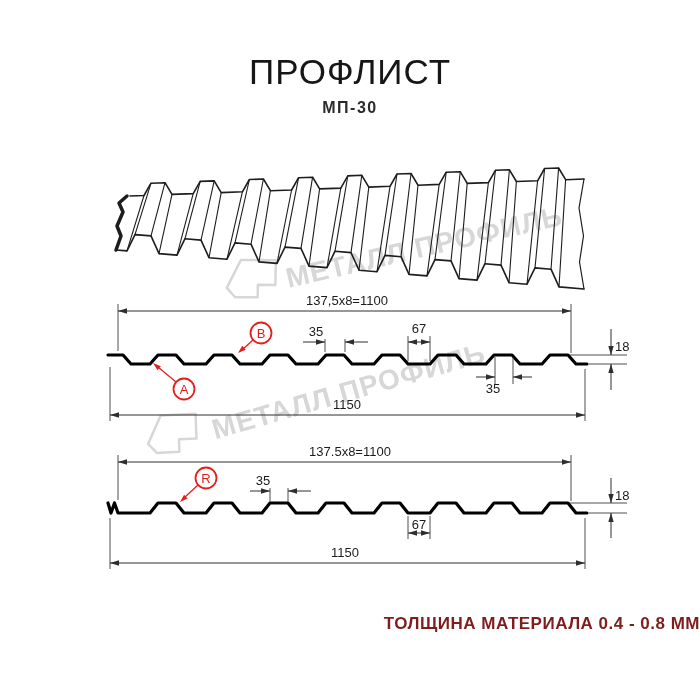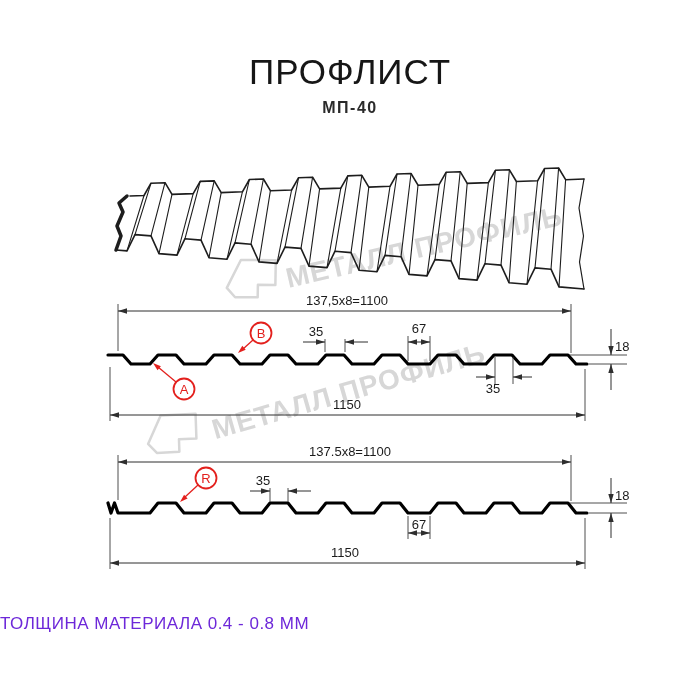--- a/index.html
+++ b/index.html
@@ -2,42 +2,42 @@
 <html><head>
 <meta charset="utf-8">
 <style>
   html,body{margin:0;padding:0;background:#fff;}
   .page{position:relative;width:700px;height:700px;background:#ffffff;overflow:hidden;
         font-family:"Liberation Sans","DejaVu Sans",sans-serif;}
   .title{position:absolute;top:52px;left:0;width:700px;text-align:center;
          font-size:35px;font-weight:normal;letter-spacing:1px;color:#161616;}
   .subtitle{position:absolute;top:99px;left:0;width:700px;text-align:center;
          font-size:16px;font-weight:bold;letter-spacing:1.5px;color:#2a2a2a;}
-  .footer{position:absolute;top:614px;left:0;width:700px;text-align:left;
-         font-size:17px;font-weight:normal;letter-spacing:0.5px;color:#6d28d9;}
+  .footer{position:absolute;top:614px;left:0;width:700px;text-align:right;
+         font-size:17px;font-weight:bold;letter-spacing:0.5px;color:#7f1d1d;}
   svg{position:absolute;top:0;left:0;}
   .dim-line{stroke:#2e2e2e;stroke-width:1;fill:none;}
   .ext-line{stroke:#3a3a3a;stroke-width:0.9;fill:none;}
   .arrow{fill:#2e2e2e;stroke:none;}
   .dim-text{font-family:"Liberation Sans","DejaVu Sans",sans-serif;font-size:13px;fill:#1c1c1c;}
   .profile{stroke:#000;stroke-width:3.2;fill:none;stroke-linejoin:round;stroke-linecap:round;}
   .red-circle{stroke:#e3201d;stroke-width:1.8;fill:none;}
   .red-text{font-family:"Liberation Sans","DejaVu Sans",sans-serif;font-size:13px;fill:#e3201d;}
   .red-line{stroke:#e3201d;stroke-width:1.3;fill:none;}
   .red-arrow{fill:#e3201d;stroke:none;}
   .wm-text{font-family:"Liberation Sans","DejaVu Sans",sans-serif;font-size:28px;font-weight:bold;
            letter-spacing:1px;fill:#d7d7d7;}
   .wm-logo{stroke:#d7d7d7;stroke-width:2.5;fill:none;stroke-linejoin:round;}
 </style>
 </head>
 <body>
 
 <div class="page">
   <div class="title">ПРОФЛИСТ</div>
-  <div class="subtitle">МП-40</div>
+  <div class="subtitle">МП-30</div>
 
   <svg width="700" height="700" viewBox="0 0 700 700">
 
     <g transform="translate(228,302) rotate(-13)">
       <path class="wm-logo" d="M2,-14 L22,-38 L56,-30 L50,-6 L33,-10 L30,2 L8,-3 Z"></path>
       <text class="wm-text" x="62" y="0">МЕТАЛЛ ПРОФИЛЬ</text>
     </g>
 
     <g transform="translate(150,458) rotate(-16)">
       <path class="wm-logo" d="M2,-14 L22,-38 L56,-30 L50,-6 L33,-10 L30,2 L8,-3 Z"></path>

